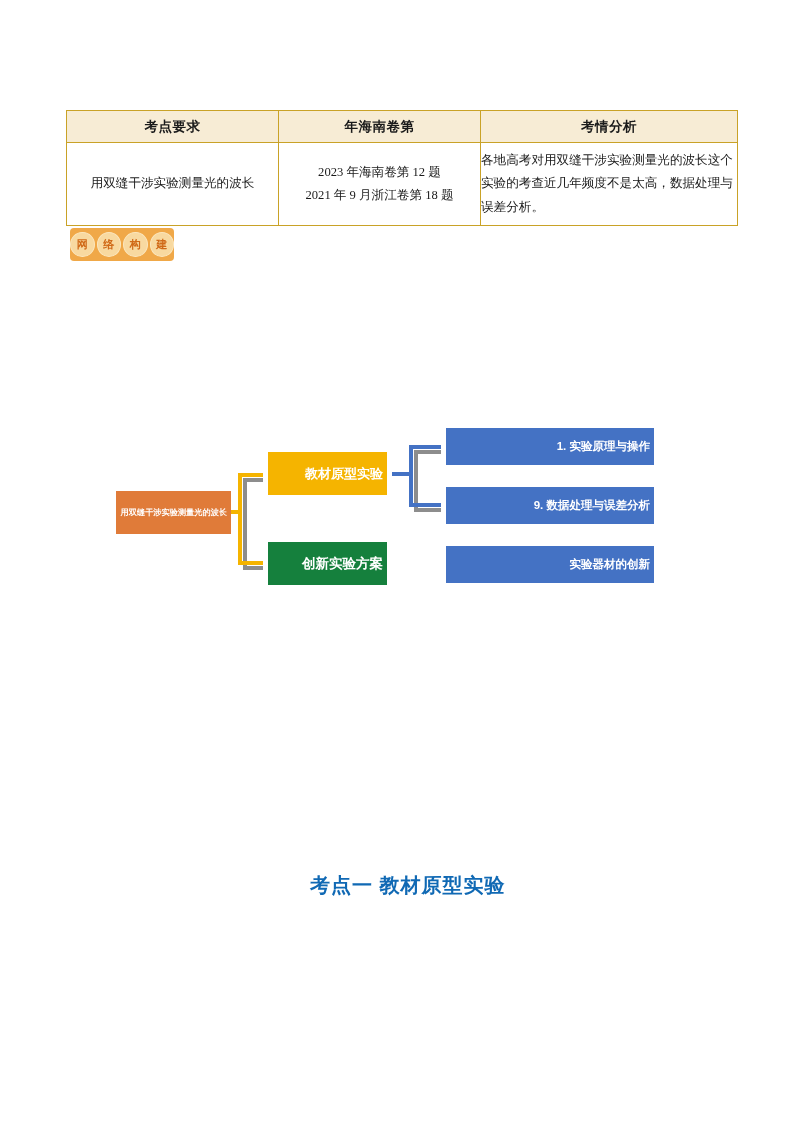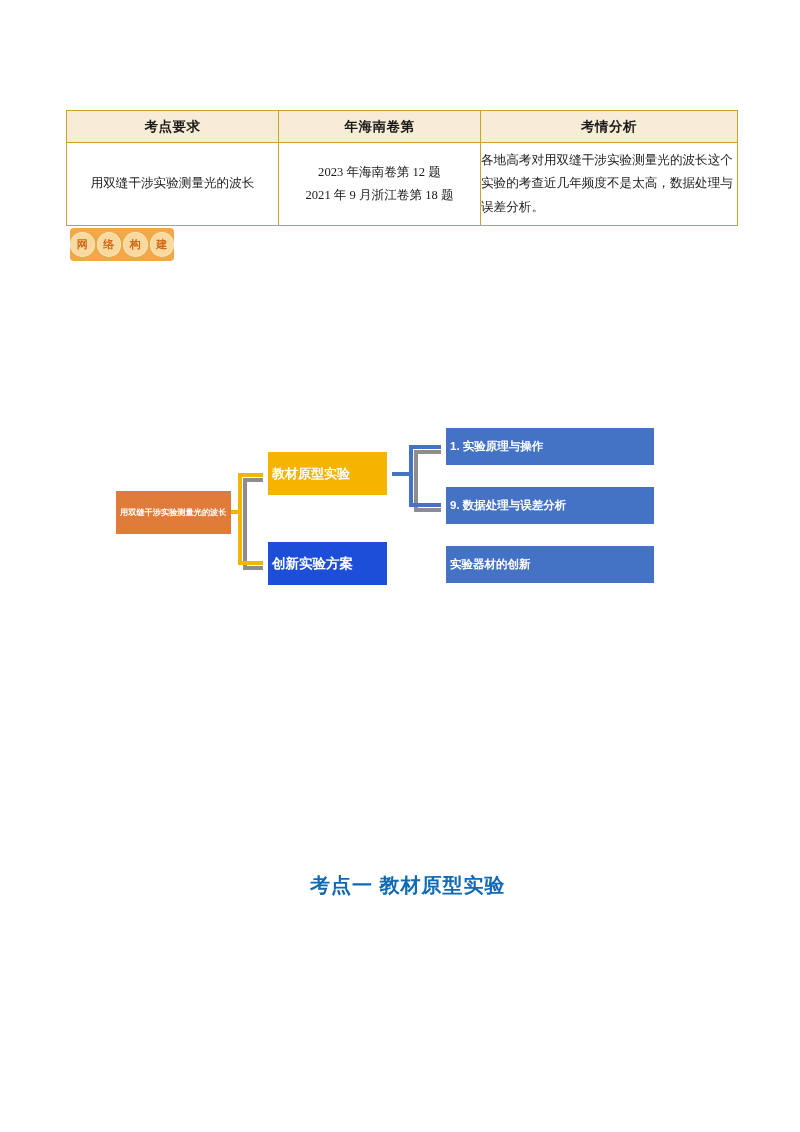--- a/index.html
+++ b/index.html
@@ -95,21 +95,21 @@
     left: 110px;
     top: 420px;
     width: 560px;
     height: 180px;
   }
   .node {
     position: absolute;
     box-sizing: border-box;
     display: flex;
     align-items: center;
-    justify-content: flex-start;
+    justify-content: flex-end;
     text-align: center;
     color: #ffffff;
     font-weight: bold;
     font-family: "Liberation Sans", sans-serif;
     background-clip: padding-box;
   }
   .node .txt { display: block; padding: 0 4px; }
 
   
   .halo {
@@ -135,21 +135,21 @@
     height: 43px;
     background: #f5b400;
     font-size: 13px;
     z-index: 3;
   }
   .node-y2 {
     left: 158px;
     top: 122px;
     width: 119px;
     height: 43px;
-    background: #1d4ed8;
+    background: #15803d;
     font-size: 13.5px;
     z-index: 3;
   }
   .node-b1 {
     left: 336px;
     top: 8px;
     width: 208px;
     height: 37px;
     background: #4472c4;
     font-size: 11.5px;

